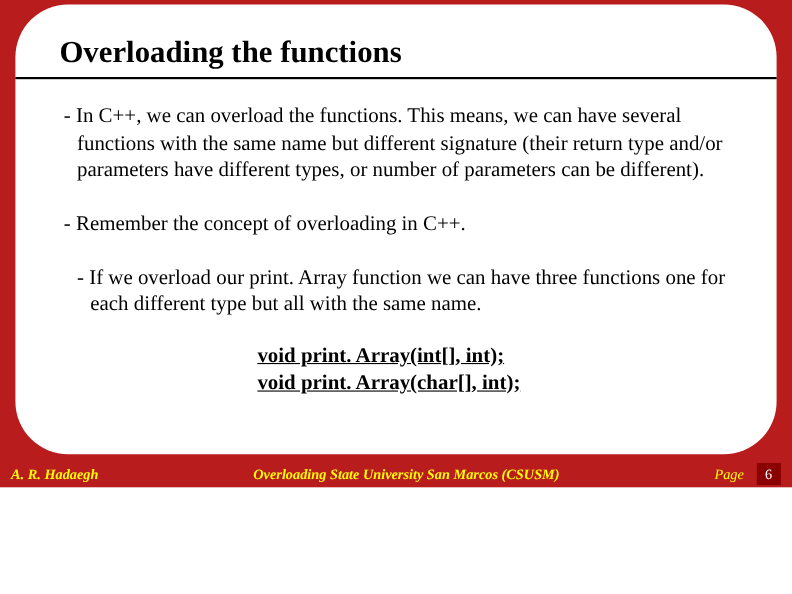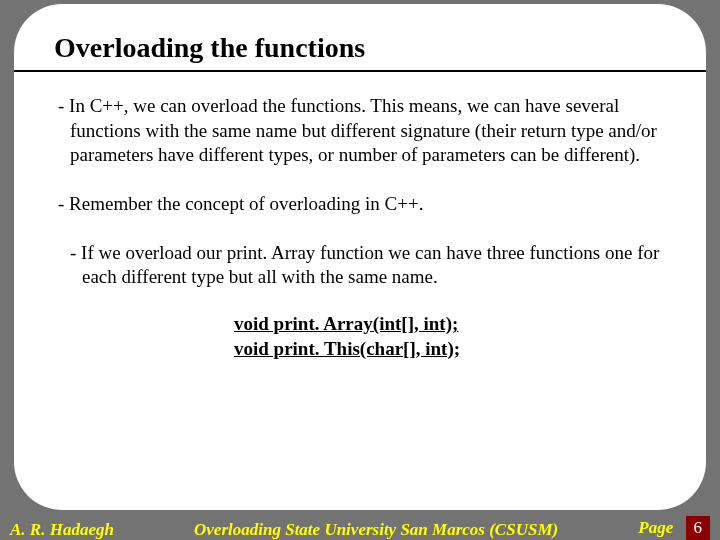--- a/index.html
+++ b/index.html
@@ -7,22 +7,22 @@
     padding: 0;
     width: 720px;
     height: 540px;
     overflow: hidden;
     font-family: "Times New Roman", Times, serif;
     background: #ffffff;
   }
   .slide {
     position: relative;
     width: 720px;
-    height: 540px;
-    background: #737373;
+    height: 443px;
+    background: #b91c1c;
   }
   .card {
     position: absolute;
     left: 14px;
     right: 14px;
     top: 4px;
     bottom: 30px;
     background: #ffffff;
     border-radius: 48px;
     padding: 28px 40px 20px 40px;
@@ -66,25 +66,25 @@
     margin-left: 180px;
     text-decoration: underline;
   }
   .footer {
     position: absolute;
     left: 0;
     right: 0;
     bottom: 0;
     height: 24px;
     display: flex;
-    align-items: flex-end;
+    align-items: center;
     color: #ffff00;
     font-style: italic;
     font-weight: bold;
-    font-size: 17px;
+    font-size: 13px;
     padding: 0 10px;
     box-sizing: border-box;
   }
   .footer-left {
     flex: 0 0 auto;
   }
   .footer-center {
     flex: 1 1 auto;
     text-align: center;
   }
@@ -96,38 +96,38 @@
     display: inline-block;
     background: #8b0000;
     color: #ffffff;
     font-style: normal;
     font-weight: normal;
     padding: 2px 8px;
     margin-left: 8px;
   }
   .pagelabel {
     font-style: italic;
-    font-weight: bold;
+    font-weight: normal;
   }
 </style>
 </head>
 <body>
 
 <div class="slide">
   <div class="card">
     <div class="title">Overloading the functions</div>
     <div class="underline"></div>
 
     <div class="bullet">- In C++, we can overload the functions. This means, we can have several functions with the same name but different signature (their return type and/or parameters have different types, or number of parameters can be different).</div>
     <div class="bullet">- Remember the concept of overloading in C++.</div>
     <div class="bullet2">- If we overload our print. Array function we can have three functions one for each different type but all with the same name.</div>
 
     <div class="codeblock">
       <div>void print. Array(int[], int);</div>
-      <div>void print. This(char[], int);</div>
+      <div>void print. Array(char[], int);</div>
     </div>
   </div>
 
   <div class="footer">
     <div class="footer-left">A. R. Hadaegh</div>
     <div class="footer-center">Overloading State University San Marcos (CSUSM)</div>
     <div class="footer-right">
       <span class="pagelabel">Page</span>
       <span class="pagenum">6</span>
     </div>

